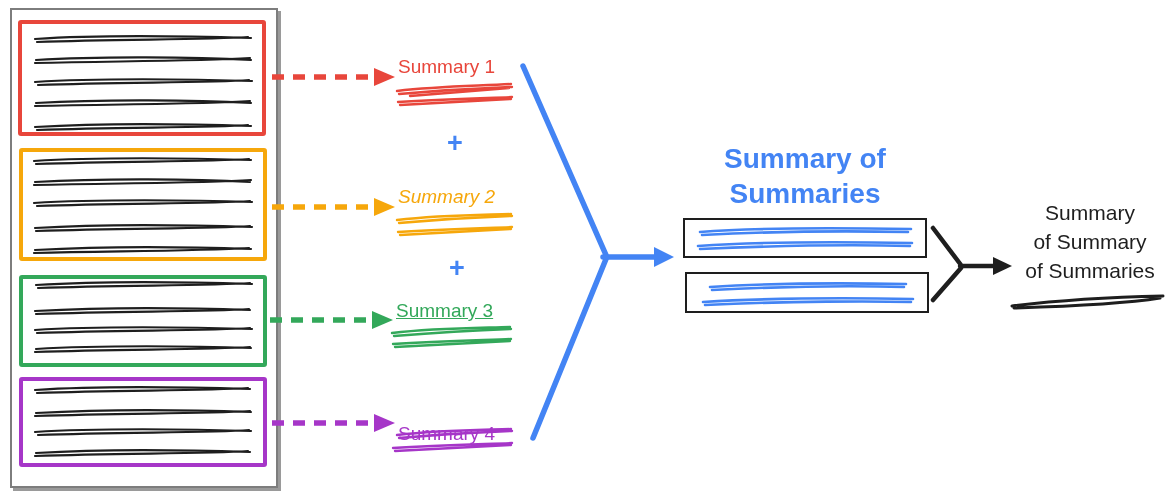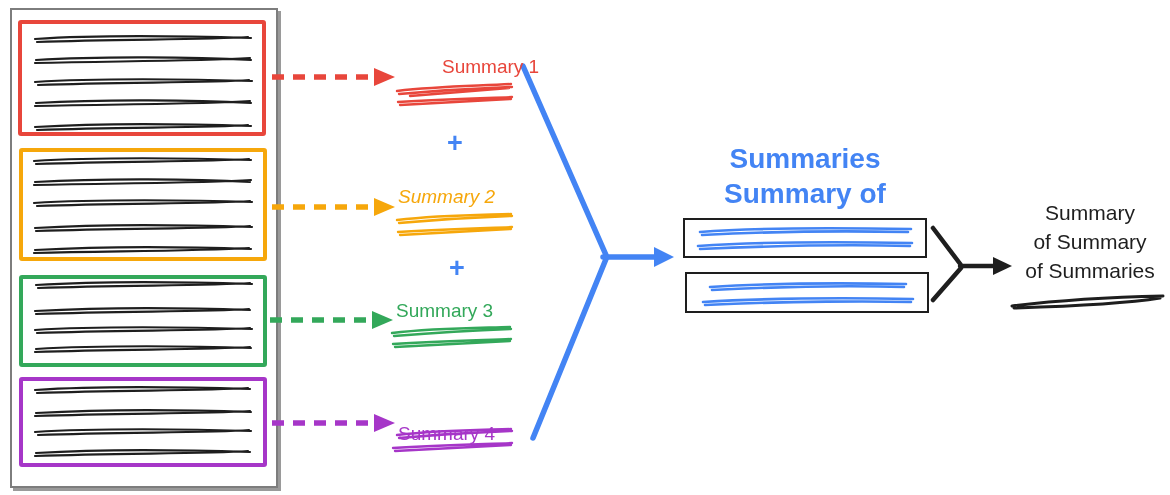--- a/index.html
+++ b/index.html
@@ -31,21 +31,21 @@
   .scribble{fill:none;stroke-linecap:round;stroke-width:2.4;}
   .scribble-blue{fill:none;stroke-linecap:round;stroke-width:2.6;}
   .dash{stroke-width:5.5;stroke-dasharray:12 9;stroke-linecap:butt;fill:none;}
   .thick{stroke-width:5.5;fill:none;stroke-linecap:round;}
   .yline{stroke-width:4.5;fill:none;stroke-linecap:round;}
   .f-red{fill:var(--red);} .f-orange{fill:var(--orange);} .f-green{fill:var(--green);}
   .f-purple{fill:var(--purple);} .f-blue{fill:var(--blue);} .f-ink{fill:var(--ink);}
 
   
   .label{position:absolute;font-size:19px;font-weight:400;white-space:nowrap;}
-  .c-red{color:var(--red);margin-left:44px;} .c-orange{color:var(--orange);}
+  .c-red{color:var(--red);} .c-orange{color:var(--orange);}
   .c-green{color:var(--green);} .c-purple{color:var(--purple);}
   .plus{position:absolute;width:30px;text-align:center;font-size:27px;font-weight:700;color:var(--blue);line-height:26px;}
   .stage2-title{position:absolute;left:680px;top:141px;width:250px;text-align:center;
     font-size:28px;font-weight:700;color:var(--blue);line-height:35px;}
   .stage3-title{position:absolute;left:1005px;top:198px;width:170px;text-align:center;
     font-size:21px;font-weight:400;color:var(--ink);line-height:29px;}
 </style>
 </head>
 <body>
 
@@ -135,29 +135,29 @@
     <g>
       <path class="yline ink-stroke" d="M933,228 L961,265 M933,300 L961,268 M960,266 L995,266"></path>
       <polygon class="f-ink" points="993,257 1012,266 993,275"></polygon>
     </g>
 
     <path class="ink-stroke" style="stroke-width:3" d="M1012,306 C1060,300 1120,297 1163,296 M1014,308 C1080,306 1135,302 1160,298"></path>
   </svg>
 
   <div class="label c-red" style="left:398px;top:56px;">Summary 1</div>
   <div class="label c-orange" style="left:398px;top:186px;font-style:italic;">Summary 2</div>
-  <div class="label c-green" style="left:396px;top:300px;">Summary 3</div>
+  <div class="label c-green" style="left:396px;top:300px;text-decoration:underline;">Summary 3</div>
   <div class="label c-purple" style="left:398px;top:423px;">Summary 4</div>
 
   <div class="plus" style="left:440px;top:130px;">+</div>
   <div class="plus" style="left:442px;top:255px;">+</div>
 
   <div class="stage2-title">
+    <div>Summary of</div>
     <div>Summaries</div>
-    <div>Summary of</div>
   </div>
 
   <div class="stage3-title">
     <div>Summary</div>
     <div>of Summary</div>
     <div>of Summaries</div>
   </div>
 
 </div>
 

